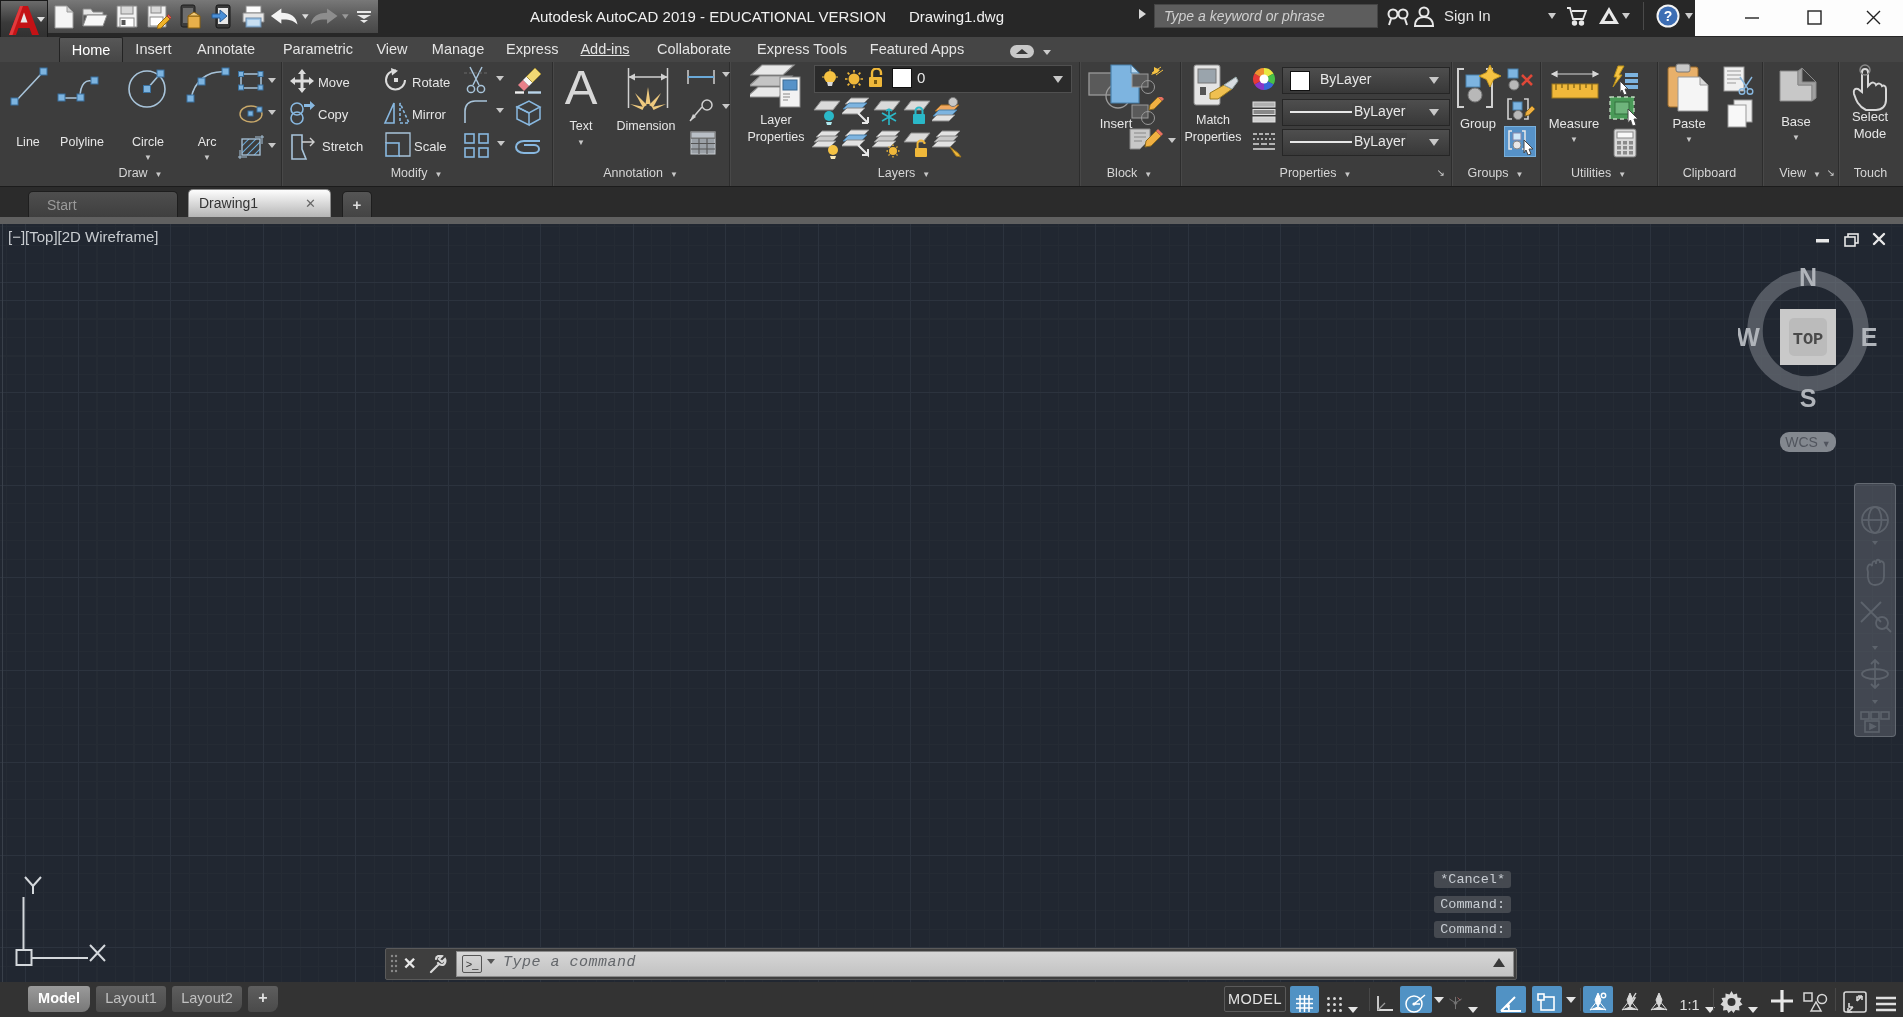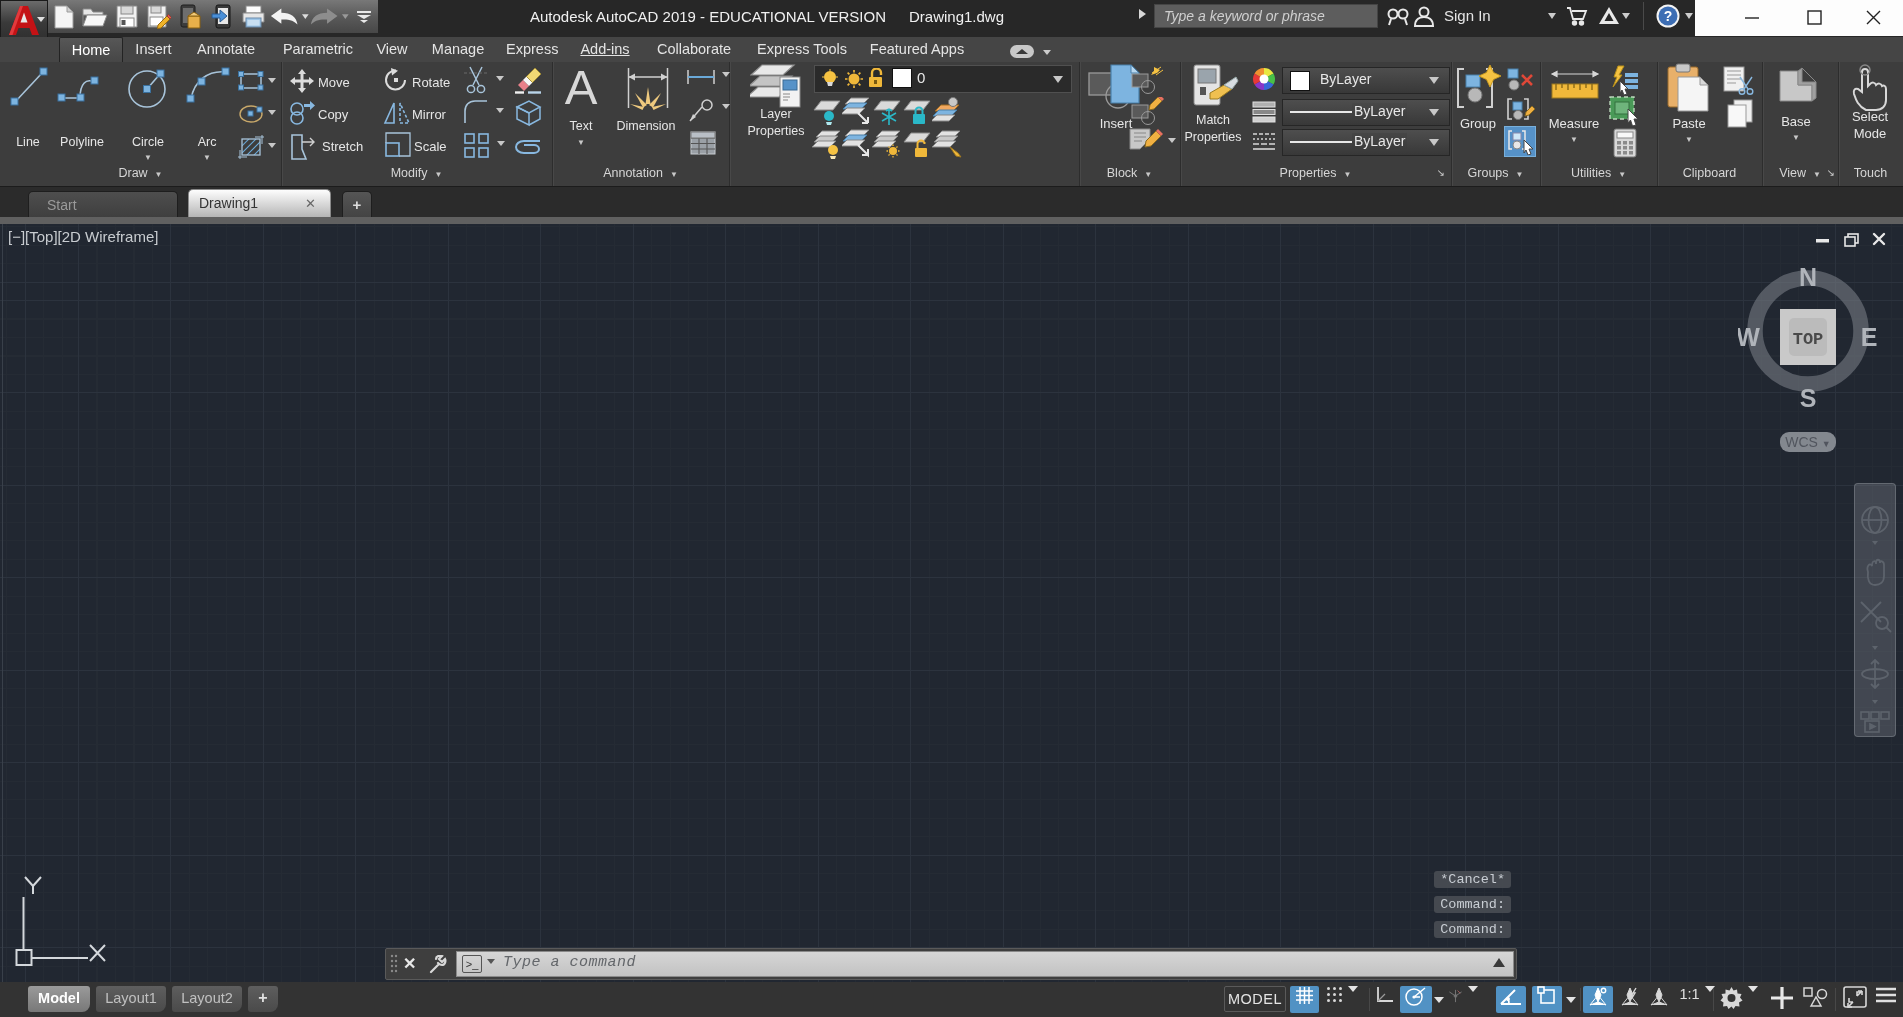--- a/index.html
+++ b/index.html
@@ -17,21 +17,21 @@
 #ribbon{left:0;top:62px;width:1903px;height:124px;background:#3d3d3d;}
 .sep{position:absolute;top:0;width:1px;height:124px;background:#2d2d2d;border-right:1px solid #484848;}
 .plabel{position:absolute;top:100px;height:24px;width:100%;color:#d6d6d6;font-size:12.5px;text-align:center;line-height:22px;}
 .blabel{color:#e6e6e6;font-size:12.5px;text-align:center;position:absolute;}
 .dar{color:#c8c8c8;font-size:8px;}
 #filetabs{left:0;top:186px;width:1903px;height:31px;background:#2b2b2b;border-top:1px solid #1c1c1c;box-sizing:border-box;}
 #strip{left:0;top:217px;width:1903px;height:7px;background:#606060;}
 #canvas{left:0;top:224px;width:1903px;height:758px;background:#212731;}
 #statusbar{left:0;top:982px;width:1903px;height:35px;background:#333333;}
 .chip{position:absolute;background:rgba(75,80,86,0.85);color:#c9ced4;font-family:"Liberation Mono",monospace;font-size:13.5px;border-radius:3px;padding:1px 6px;margin-left:28px;}
-.sbtn{position:absolute;top:4px;height:27px;display:flex;align-items:flex-start;justify-content:center;}
+.sbtn{position:absolute;top:4px;height:27px;display:flex;align-items:flex-end;justify-content:center;}
 .bluebg{background:#5192c4;border-radius:2px;}
 #gridmaj{background-image:
  repeating-linear-gradient(to right, #2c333e 0 1px, transparent 1px 92.5px),
  repeating-linear-gradient(to bottom, #2c333e 0 1px, transparent 1px 92.5px),
  repeating-linear-gradient(to right, #252b34 0 1px, transparent 1px 18.5px),
  repeating-linear-gradient(to bottom, #252b34 0 1px, transparent 1px 18.5px);
  background-position:78px 76px;}
 .ssep{position:absolute;top:6px;width:1px;height:23px;background:#484848;}
 .sdar{width:0;height:0;border-top:6px solid #e4e4e4;border-left:5px solid transparent;border-right:5px solid transparent;margin-left:5px;}
 </style>
@@ -195,20 +195,21 @@
 <div class="sep" style="left:1079px"></div>
 <div class="sep" style="left:1180px"></div>
 <div class="sep" style="left:1451px"></div>
 <div class="sep" style="left:1540px"></div>
 <div class="sep" style="left:1657px"></div>
 <div class="sep" style="left:1762px"></div>
 <div class="sep" style="left:1838px"></div>
 <div class="plabel" style="left:0;width:281px">Draw&nbsp;&nbsp;<span class="dar">▼</span></div>
 <div class="plabel" style="left:281px;width:271px">Modify&nbsp;&nbsp;<span class="dar">▼</span></div>
 <div class="plabel" style="left:552px;width:177px">Annotation&nbsp;&nbsp;<span class="dar">▼</span></div>
+<div class="plabel" style="left:729px;width:350px">Layers&nbsp;&nbsp;<span class="dar">▼</span></div>
 <div class="plabel" style="left:1079px;width:101px">Block&nbsp;&nbsp;<span class="dar">▼</span></div>
 <div class="plabel" style="left:1180px;width:271px">Properties&nbsp;&nbsp;<span class="dar">▼</span><span style="position:absolute;right:6px;bottom:2px;font-size:10px;color:#c8c8c8">↘</span></div>
 <div class="plabel" style="left:1451px;width:89px">Groups&nbsp;&nbsp;<span class="dar">▼</span></div>
 <div class="plabel" style="left:1540px;width:117px">Utilities&nbsp;&nbsp;<span class="dar">▼</span></div>
 <div class="plabel" style="left:1657px;width:105px">Clipboard</div>
 <div class="plabel" style="left:1762px;width:76px">View&nbsp;&nbsp;<span class="dar">▼</span><span style="position:absolute;right:3px;bottom:2px;font-size:10px;color:#c8c8c8">↘</span></div>
 <div class="plabel" style="left:1838px;width:65px">Touch</div>
 
 <svg class="ab" style="left:9px;top:4px" width="40" height="42" viewBox="0 0 40 42">
       <line x1="6" y1="36" x2="34" y2="6" stroke="#a8c4da" stroke-width="1.6"></line>
@@ -392,21 +393,21 @@
 <svg class="ab" style="left:750px;top:1px" width="52" height="46" viewBox="0 0 52 46">
       <g stroke="#909090" stroke-width="1.2">
         <path d="M12 2 L44 2 L33 12 L1 12 Z" fill="#e8e8e8"></path>
         <path d="M10 13 L42 13 L31 23 L-1 23 Z" fill="#c4c4c4"></path>
         <path d="M8 24 L40 24 L29 34 L-3 34 Z" fill="#e8e8e8"></path>
       </g>
       <rect x="30" y="14" width="20" height="30" fill="#f2f2f2" stroke="#888"></rect>
       <rect x="33" y="17" width="14" height="10" fill="#5692c8" stroke="#3a6a94"></rect>
       <path d="M33 31 L40 31 M33 34 L40 34 M33 37 L38 37" stroke="#888" stroke-width="1.2"></path>
     </svg>
-<div class="blabel" style="left:736px;top:44px;width:80px;line-height:16.5px">Layer<br>Properties</div>
+<div class="blabel" style="left:736px;top:50px;width:80px;line-height:16.5px">Layer<br>Properties</div>
 <div class="ab" style="left:814px;top:3px;width:258px;height:28px;background:#2a2a2a;border:1px solid #505050;box-sizing:border-box;"></div>
 <svg class="ab" style="left:820px;top:7px" width="20" height="20" viewBox="0 0 20 20">
       <circle cx="10" cy="8" r="6" fill="#f5c242"></circle>
       <path d="M7 13 L13 13 L12 17 L8 17 Z" fill="#d8d8d8"></path>
       <path d="M4 8 L2 8 M16 8 L18 8 M10 0 L10 2" stroke="#f5c242"></path>
     </svg>
 <svg class="ab" style="left:844px;top:7px" width="20" height="20" viewBox="0 0 20 20">
       <circle cx="10" cy="10" r="5.5" fill="#f0b83a"></circle>
       <g stroke="#f0b83a" stroke-width="1.6">
         <path d="M10 1 L10 3.5 M10 16.5 L10 19 M1 10 L3.5 10 M16.5 10 L19 10 M3.6 3.6 L5.4 5.4 M14.6 14.6 L16.4 16.4 M3.6 16.4 L5.4 14.6 M14.6 5.4 L16.4 3.6"></path>

